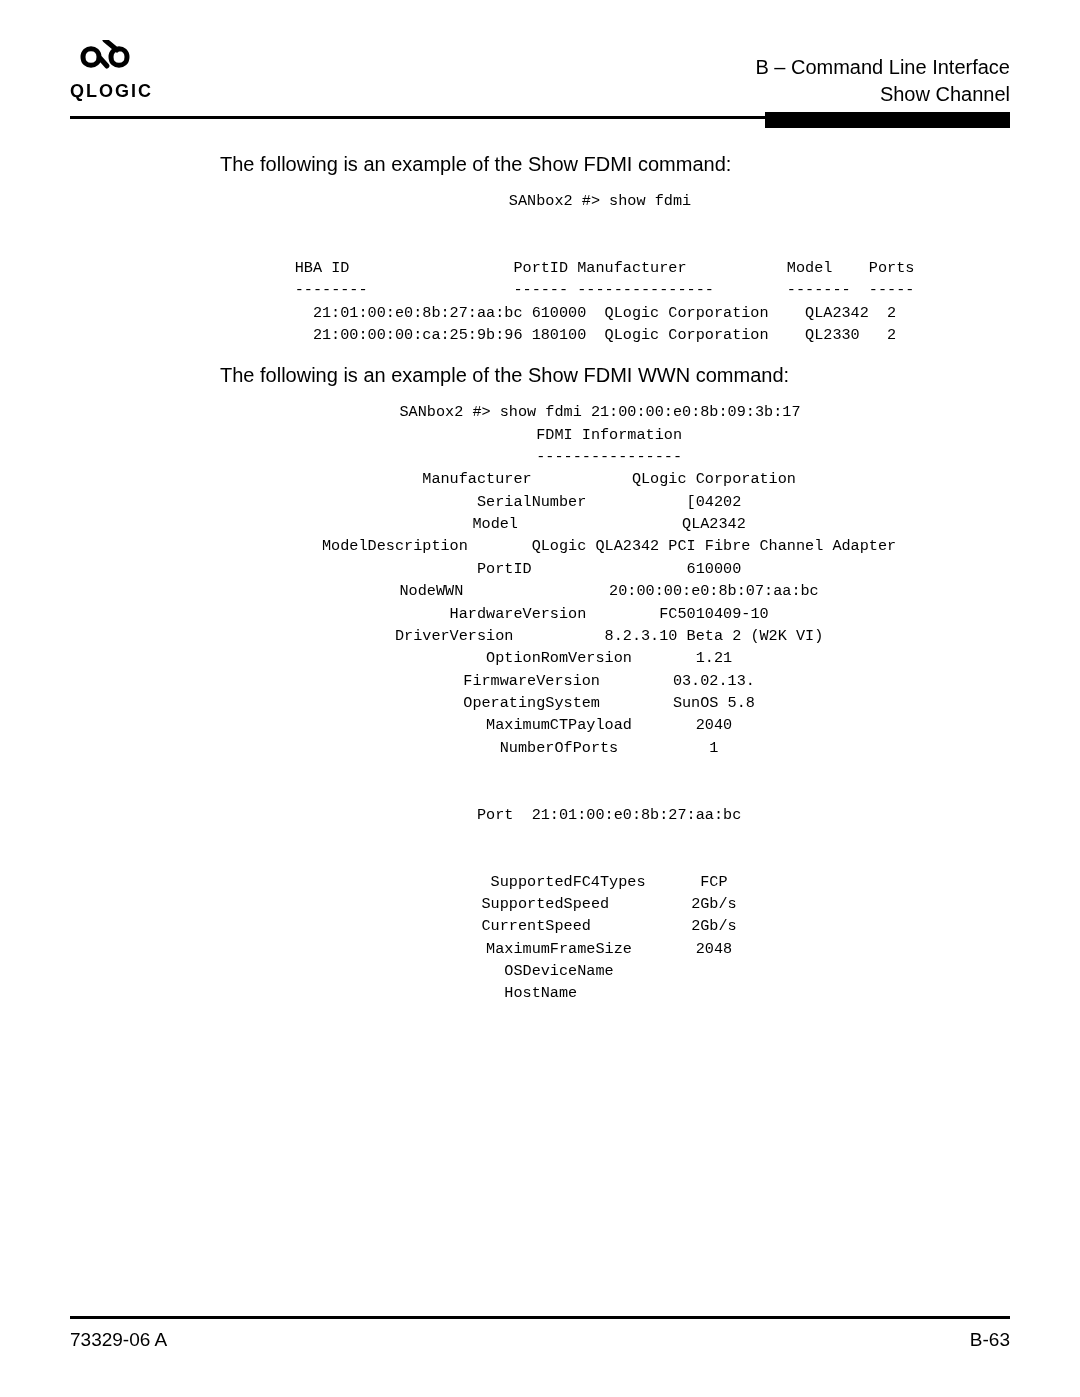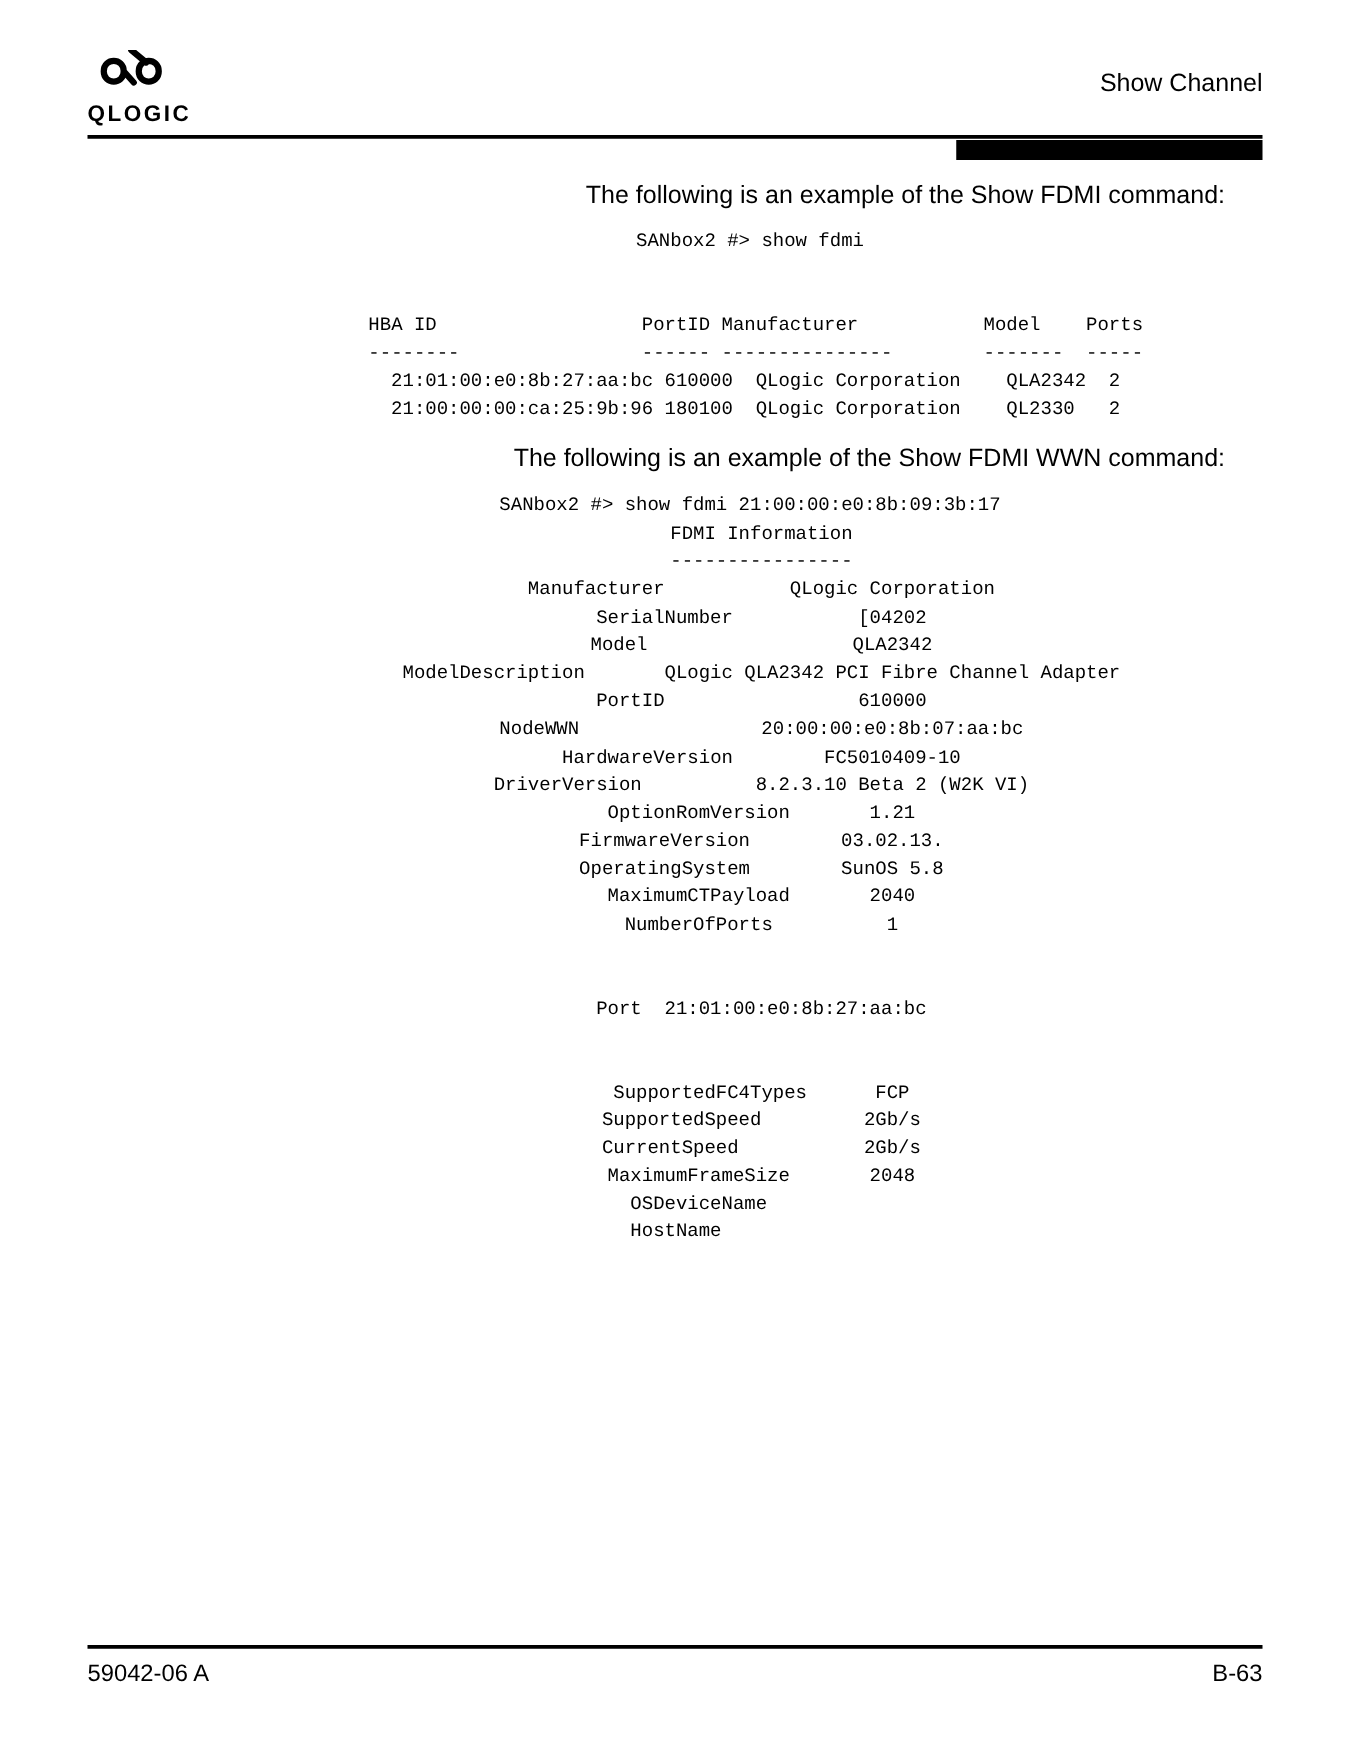--- a/index.html
+++ b/index.html
@@ -57,22 +57,21 @@
     height: 16px;
     background: #000;
   }
   .content {
     margin-left: 150px;
     margin-top: 34px;
     width: 760px;
   }
   .para {
     font-size: 20px;
-    margin: 0 0 14px 12px;
-    text-align: right;
+    margin: 0 0 14px 0;
   }
   pre.mono {
     font-family: "Courier New", monospace;
     font-size: 15.2px;
     line-height: 1.47;
     white-space: pre;
     margin: 0 0 18px 0;
     text-align: center;
   }
   .footer {
@@ -101,20 +100,21 @@
     <div class="logo">
       <div class="logo-mark">
         <svg width="56" height="34" viewBox="0 0 56 34">
           <path d="M6 17 C6 6, 22 6, 22 17 C22 28, 6 28, 6 17 M22 17 L30 26" stroke="#000" stroke-width="5" fill="none" stroke-linecap="round"></path>
           <path d="M50 17 C50 6, 34 6, 34 17 C34 28, 50 28, 50 17 M40 10 L28 0" stroke="#000" stroke-width="5" fill="none" stroke-linecap="round"></path>
         </svg>
       </div>
       <div class="logo-text">QLOGIC</div>
     </div>
     <div class="header-right">
+      <div>B – Command Line Interface</div>
       <div>Show Channel</div>
     </div>
   </div>
 
   <hr class="top-rule">
   <div class="black-tab"></div>
 
   <div class="content">
     <p class="para">The following is an example of the Show FDMI command:</p>
     <pre class="mono">SANbox2 #&gt; show fdmi
@@ -151,18 +151,18 @@
   SupportedSpeed         2Gb/s
   CurrentSpeed           2Gb/s
   MaximumFrameSize       2048
   OSDeviceName           
   HostName               </pre>
   </div>
 
   <div class="footer">
     <hr class="foot-rule">
     <div class="foot-row">
-      <span>59042-06 A</span>
+      <span>73329-06 A</span>
       <span>B-63</span>
     </div>
   </div>
 
 </div>
 
 </body></html>

